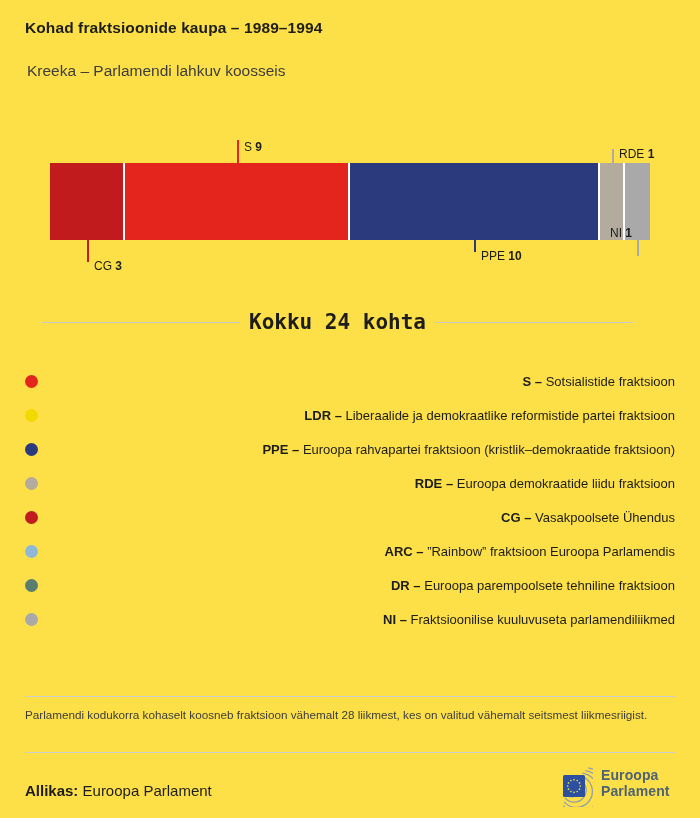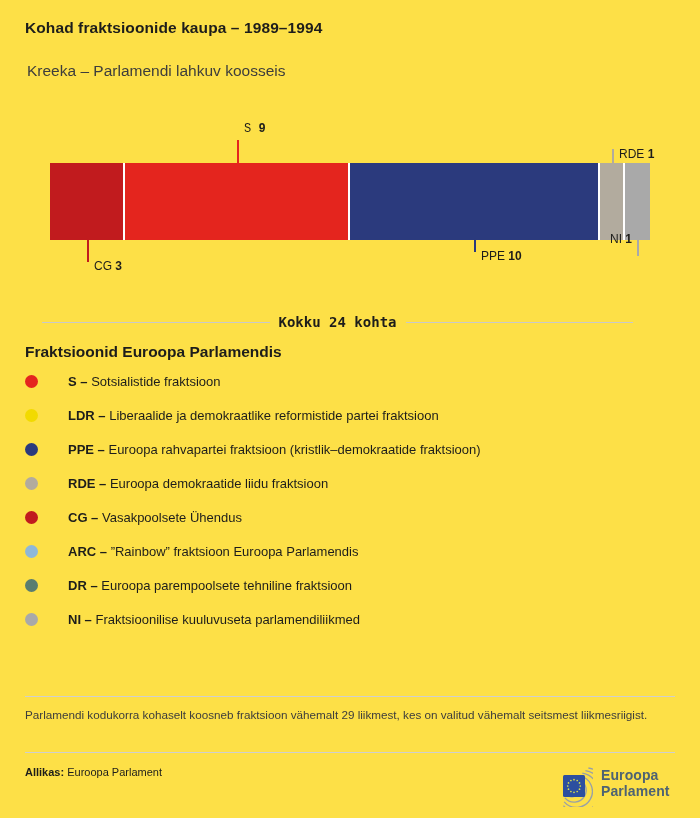--- a/index.html
+++ b/index.html
@@ -14,36 +14,36 @@
   .bar{position:absolute;left:50px;top:163px;width:600px;height:77px;display:flex;}
   .seg{height:100%;box-sizing:border-box;}
   .seg:not(:last-child){border-right:2px solid #ffffff;}
 
   .callout-line{position:absolute;width:2px;}
   .callout-label{position:absolute;font-size:12px;white-space:nowrap;color:#1d1d1b;}
   .callout-label b{font-weight:700;}
 
   .total-row{position:absolute;left:42px;top:313px;width:591px;height:18px;display:flex;align-items:center;gap:9px;}
   .total-row .rule{flex:1;height:1px;background:#c9c9c9;}
-  .total-text{font-family:"DejaVu Sans Mono",monospace;font-weight:700;font-size:14px;white-space:nowrap;color:#1d1d1b;}
+  .total-text{font-family:"DejaVu Sans Mono",monospace;font-weight:700;font-size:21px;white-space:nowrap;color:#1d1d1b;}
 
   .legend-heading{position:absolute;left:25px;top:343px;font-size:15.5px;font-weight:700;}
   .legend{position:absolute;left:25px;top:364px;width:650px;}
-  .legend-row{display:flex;align-items:center;height:34px;gap:30px;}
+  .legend-row{display:flex;align-items:center;height:34px;gap:30px;justify-content:space-between;}
   .legend-dot{width:13px;height:13px;border-radius:50%;flex-shrink:0;}
   .legend-text{font-size:13px;color:#1d1d1b;}
   .legend-text b{font-weight:700;}
 
   .divider{position:absolute;left:25px;width:650px;height:1px;background:#cfcfcf;}
   .divider.d1{top:696px;}
   .divider.d2{top:752px;}
 
   .footnote{position:absolute;left:25px;top:706px;width:628px;font-size:11.7px;line-height:17.5px;color:#3d3d3c;}
 
-  .source{position:absolute;left:25px;top:766px;font-size:11px;color:#1d1d1b;}
+  .source{position:absolute;left:25px;top:782px;font-size:15px;color:#1d1d1b;}
   .source b{font-weight:700;}
 
   .logo{position:absolute;left:527px;top:759px;width:150px;height:48px;}
   .logo svg{position:absolute;left:0;top:0;}
   .logo-text{position:absolute;left:74px;top:8px;font-size:14px;font-weight:700;color:#4e6373;line-height:16px;letter-spacing:.1px;}
 </style>
 </head>
 <body>
 
 <div class="page">
@@ -55,36 +55,35 @@
       <div class="seg" style="width: 12.5%; background: rgb(193, 27, 30);"></div>
       <div class="seg" style="width: 37.5%; background: rgb(228, 37, 30);"></div>
       <div class="seg" style="width: 41.6667%; background: rgb(43, 58, 125);"></div>
       <div class="seg" style="width: 4.16667%; background: rgb(178, 171, 158);"></div>
       <div class="seg" style="width: 4.16667%; background: rgb(169, 169, 169);"></div>
     </div>
   <div id="callouts">
       <div class="callout-line" style="left: 87px; top: 240px; height: 22px; background: rgb(193, 27, 30);"></div>
       <div class="callout-label" style="top: 259px; left: 94px;"><span>CG</span> <b>3</b></div>
       <div class="callout-line" style="left: 237px; top: 140px; height: 23px; background: rgb(228, 37, 30);"></div>
-      <div class="callout-label" style="top: 122px; left: 244px; font-family: Liberation Mono, monospace;"><span>S</span> <b>9</b></div>
+      <div class="callout-label" style="top: 140px; left: 244px;"><span>S</span> <b>9</b></div>
       <div class="callout-line" style="left: 474px; top: 240px; height: 12px; background: rgb(43, 58, 125);"></div>
       <div class="callout-label" style="top: 249px; left: 481px;"><span>PPE</span> <b>10</b></div>
       <div class="callout-line" style="left: 612px; top: 149px; height: 14px; background: rgb(178, 171, 158);"></div>
       <div class="callout-label" style="top: 147px; left: 619px; text-align: right;"><span>RDE</span> <b>1</b></div>
       <div class="callout-line" style="left: 637px; top: 240px; height: 16px; background: rgb(169, 169, 169);"></div>
-      <div class="callout-label" style="top: 232px; right: 68px;"><span>NI</span> <b>1</b></div>
+      <div class="callout-label" style="top: 226px; right: 68px;"><span>NI</span> <b>1</b></div>
     </div>
 
   <div class="total-row">
     <span class="rule"></span>
     <span class="total-text">Kokku 24 kohta</span>
     <span class="rule"></span>
   </div>
 
-  <div class="legend-heading">Fraktsioonid Euroopa Parlamendis</div>
   <div class="legend" id="legend">
       <div class="legend-row">
         <span class="legend-dot" style="background: rgb(228, 37, 30);"></span>
         <span class="legend-text"><b>S – </b>Sotsialistide fraktsioon</span>
       </div>
       <div class="legend-row">
         <span class="legend-dot" style="background: rgb(242, 218, 0);"></span>
         <span class="legend-text"><b>LDR – </b>Liberaalide ja demokraatlike reformistide partei fraktsioon</span>
       </div>
       <div class="legend-row">
@@ -107,21 +106,21 @@
         <span class="legend-dot" style="background: rgb(90, 125, 112);"></span>
         <span class="legend-text"><b>DR – </b>Euroopa parempoolsete tehniline fraktsioon</span>
       </div>
       <div class="legend-row">
         <span class="legend-dot" style="background: rgb(169, 169, 169);"></span>
         <span class="legend-text"><b>NI – </b>Fraktsioonilise kuuluvuseta parlamendiliikmed</span>
       </div>
     </div>
 
   <div class="divider d1"></div>
-  <div class="footnote">Parlamendi kodukorra kohaselt koosneb fraktsioon vähemalt 29 liikmest, kes on valitud vähemalt seitsmest liikmesriigist.</div>
+  <div class="footnote">Parlamendi kodukorra kohaselt koosneb fraktsioon vähemalt 28 liikmest, kes on valitud vähemalt seitsmest liikmesriigist.</div>
   <div class="divider d2"></div>
 
   <div class="source">
     <b>Allikas:</b>
     <span>Euroopa Parlament</span>
   </div>
 
   <div class="logo">
     <svg width="66" height="48" viewBox="0 0 66 48">
       <g fill="none" stroke="#99a0a6" stroke-width="1.3">

